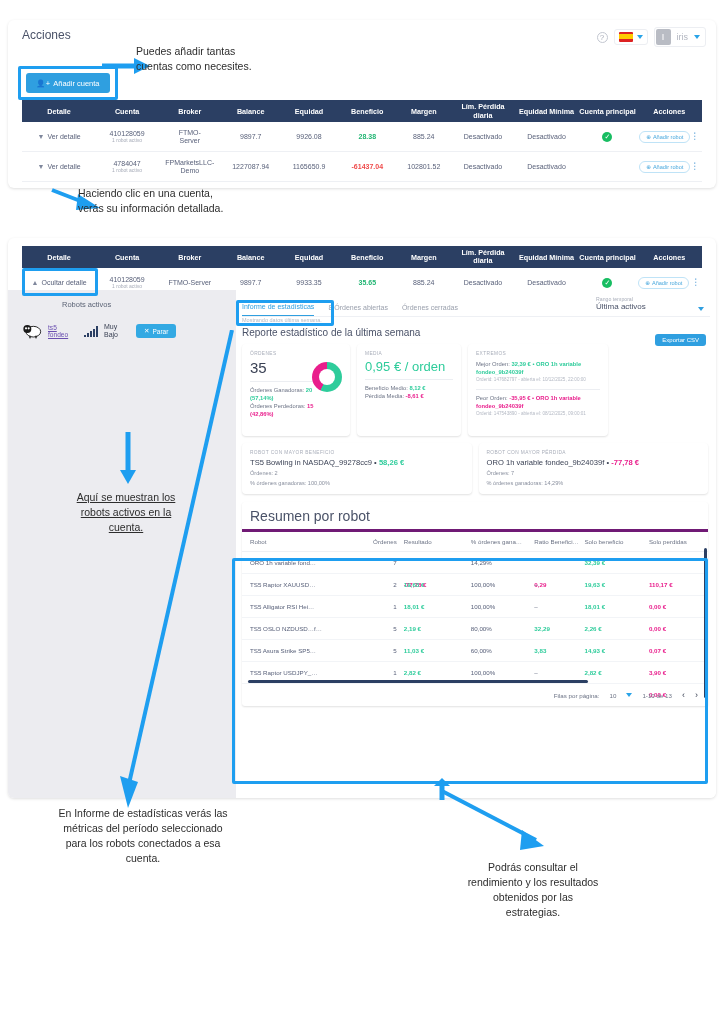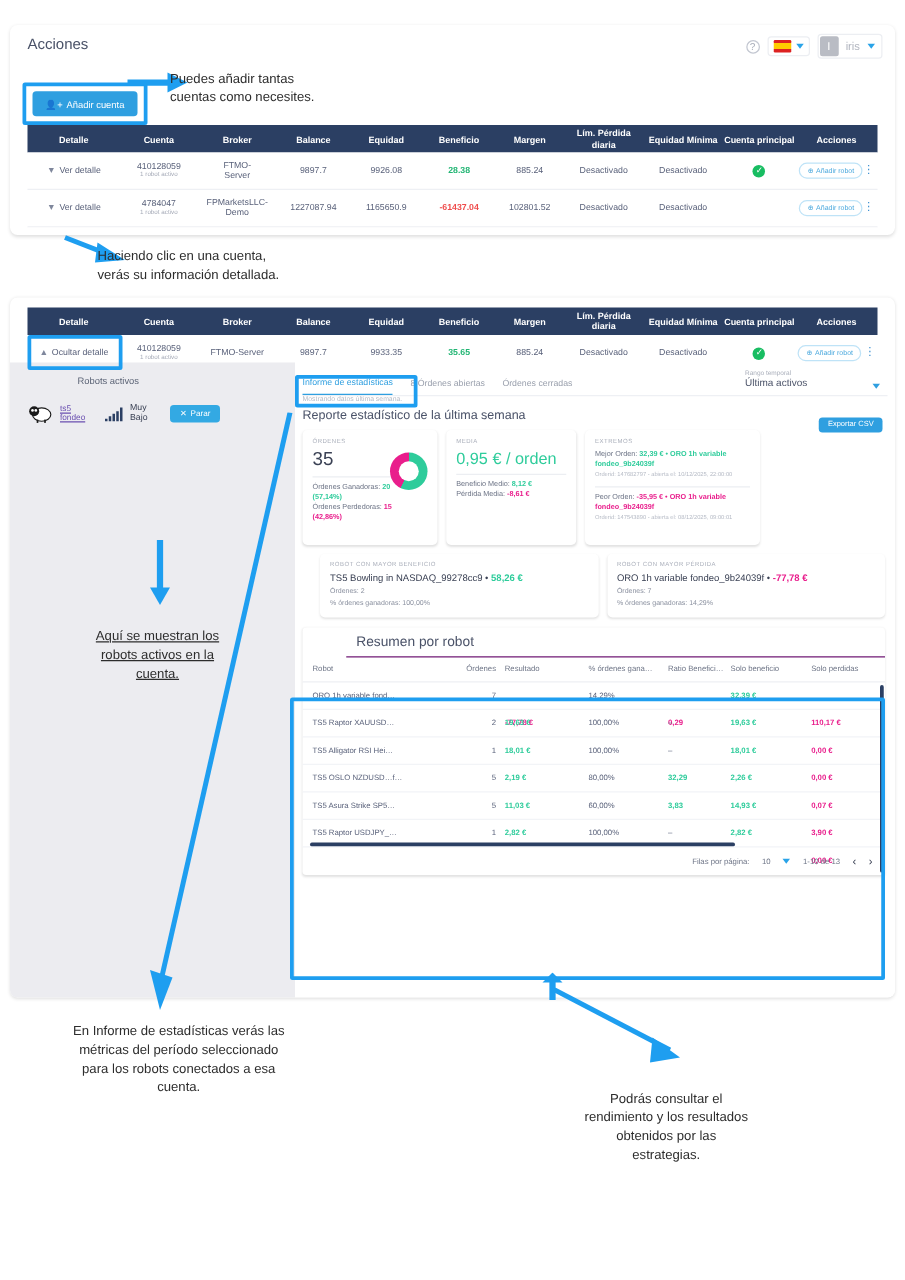--- a/index.html
+++ b/index.html
@@ -67,21 +67,21 @@
   .pos{ color:#21b573; font-weight:bold; }
   .neg{ color:#ef4b4b; font-weight:bold; }
   .check{ width:10px;height:10px;border-radius:50%;background:#18bd62;color:#fff;font-size:7px;
     line-height:10px;text-align:center;display:inline-block; }
   .add-robot{ border:1px solid #bfe3f7;border-radius:9px;color:#4aa8dd;background:#fff;
     font-size:5.6px;padding:2px 6px;display:inline-flex;align-items:center;gap:2px;cursor:pointer; }
   .kebab{ color:#3b8fd1; font-size:9px; letter-spacing:0; cursor:pointer; }
 
   
   .anno{ position:absolute; font-family:"Liberation Sans",sans-serif; font-size:10.5px;
-    color:#2d2d2d; line-height:15px;margin-top:12px; }
+    color:#2d2d2d; line-height:15px; }
   .arrow{ position:absolute; }
 
   
   #detail-card{
     position:absolute; left:8px; top:238px; width:708px; height:560px;
     background:#fff; border-radius:6px; box-shadow:0 1px 3px rgba(0,0,0,.13);
     overflow:hidden;
   }
   #robots-pane{
     position:absolute; left:0; top:52px; width:228px; height:508px;
@@ -124,30 +124,30 @@
   .kpi{ background:#fff; border-radius:4px; box-shadow:0 1px 2px rgba(0,0,0,.12);
     padding:7px 8px; position:relative; }
   .kpi-lbl{ font-size:4.8px; color:#a9aeba; letter-spacing:.4px; text-transform:uppercase; }
   .kpi-big{ font-size:15px; color:#3a4154; margin-top:3px; }
   .kpi-big.green{ color:#2ecc9b; }
   .kpi-hr{ border-top:1px solid #eceef2; margin:5px 0 4px; }
   .kpi-line{ font-size:5.8px; color:#6d7486; line-height:8px; }
   .g{ color:#2ecc9b; font-weight:bold; } .p{ color:#e91e8c; font-weight:bold;margin-top:44px; }
   .donut{ position:absolute; right:8px; top:18px; width:30px; height:30px; border-radius:50%; }
 
-  .mid-row{ display:flex; gap:7px; padding:7px 8px 0 20px; }
+  .mid-row{ display:flex; gap:7px; padding:7px 8px 0 6px; }
   .mid{ background:#fff; border-radius:4px; box-shadow:0 1px 2px rgba(0,0,0,.12);
     padding:7px 8px; flex:1; }
   .mid-h{ font-size:7.6px; color:#3a4154; margin-top:3px; }
   .mid-s{ font-size:5.6px; color:#8a909f; line-height:8px; margin-top:2px; }
 
   
   #resumen{ margin:8px 8px 0 6px; background:#fff; border-radius:3px;
     box-shadow:0 1px 2px rgba(0,0,0,.12); position:relative; }
-  .res-title{ font-size:11px; color:#4a5268; padding:6px 0 5px 8px; border-bottom:1px solid #701a75;margin-left:35px; }
+  .res-title{ font-size:14px; color:#4a5268; padding:6px 0 5px 8px; border-bottom:3px solid #701a75; }
   .res-head{ display:flex; align-items:center; font-size:6.2px; color:#6d7486;
     height:20px; border-bottom:1px solid #eef0f4; }
   .res-row{ display:flex; align-items:center; font-size:6.2px; color:#59617a;
     height:22px; border-bottom:1px solid #f2f4f7; }
   .rc1{ width:120px; padding-left:8px; } .rc2{ width:52px; text-align:right; }
   .rc3{ width:74px; padding-left:7px; } .rc4{ width:78px; padding-left:7px; }
   .rc5{ width:56px; } .rc6{ width:72px; } .rc7{ width:66px; }
   .res-foot{ display:flex; align-items:center; justify-content:flex-end; gap:10px;
     font-size:6.2px; color:#6d7486; height:22px; padding-right:10px; }
   .scroll-v{ position:absolute; right:1px; top:46px; width:3px; height:150px;

